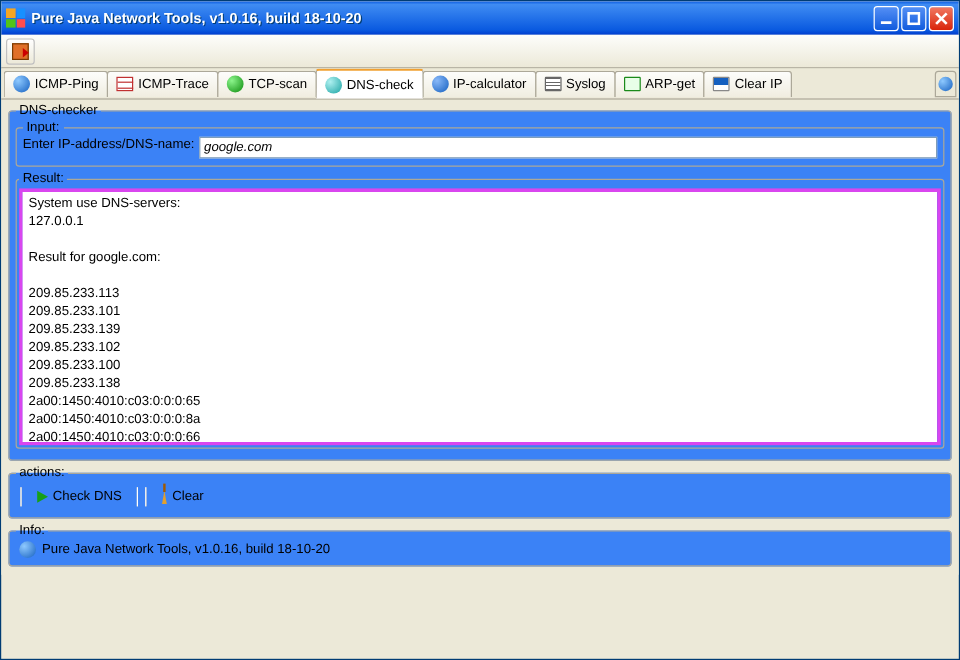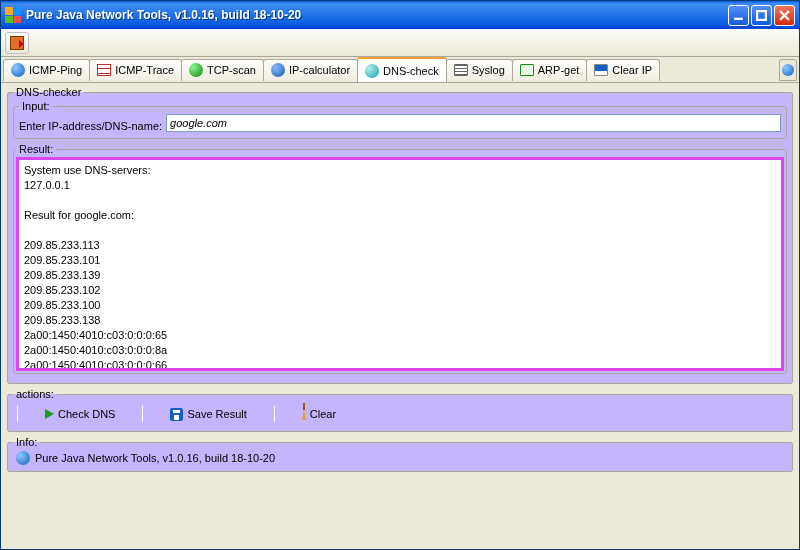--- a/index.html
+++ b/index.html
@@ -129,24 +129,24 @@
   
   .content {
     padding: 3px 6px;
     background: #ece9d8;
   }
   fieldset {
     border: 1px solid #aca899;
     border-radius: 3px;
     margin: 0 0 4px 0;
     padding: 2px 5px 5px 5px;
-    background: #c4b5fd;
+    background: #3b82f6;
   }
   legend { font-size: 11px; padding: 0 3px; color:#000; }
-  .input-row { display:flex; align-items:flex-end; gap:4px; }
+  .input-row { display:flex; align-items:flex-start; gap:4px; }
   .input-label { font-size:11px; }
   .text-input {
     flex:1;
     height:18px;
     border:1px solid #7f9db9;
     font-size:11px;
     padding:1px 3px;
     background:#fff;
     font-style:italic;
   }
@@ -158,21 +158,21 @@
     padding:3px 5px;
     line-height:15px;
     white-space:pre;
     overflow:auto;
     font-family: Tahoma, Arial, sans-serif;
   }
 
   fieldset.input-fs { padding-bottom:6px; }
 
   .actions-row {
-    display:flex; align-items:center; gap:20px;
+    display:flex; align-items:center; gap:6px;
     padding:2px 4px;
   }
   .act-btn {
     display:flex; align-items:center; gap:4px;
     padding:2px 6px;
     height:20px;
     border:1px solid transparent;
     border-radius:3px;
   }
   .sep { width:1px; height:16px; background:#aca899; border-left:1px solid #fff; }
@@ -228,27 +228,27 @@
     <span>ICMP-Ping</span>
   </div>
   <div class="tab">
     <span class="ico ico-trace"></span>
     <span>ICMP-Trace</span>
   </div>
   <div class="tab">
     <span class="ico ico-green"></span>
     <span>TCP-scan</span>
   </div>
-  <div class="tab">
-    <span class="ico ico-ip"></span>
-    <span>IP-calculator</span>
-  </div>
   <div class="tab active">
     <span class="ico ico-dns"></span>
     <span>DNS-check</span>
+  </div>
+  <div class="tab">
+    <span class="ico ico-ip"></span>
+    <span>IP-calculator</span>
   </div>
   <div class="tab">
     <span class="ico ico-syslog"></span>
     <span>Syslog</span>
   </div>
   <div class="tab">
     <span class="ico ico-arp"></span>
     <span>ARP-get</span>
   </div>
   <div class="tab">
@@ -294,24 +294,20 @@
 
   <fieldset>
     <legend>actions:</legend>
     <div class="actions-row">
       <div class="sep"></div>
       <div class="act-btn">
         <span class="play-tri"></span>
         <span>Check DNS</span>
       </div>
       <div class="sep"></div>
-      <div class="act-btn">
-        <span class="disk"></span>
-        <span>Save Result</span>
-      </div>
       <div class="sep"></div>
       <div class="act-btn">
         <span class="broom"></span>
         <span>Clear</span>
       </div>
     </div>
   </fieldset>
 
   <fieldset>
     <legend>Info:</legend>

